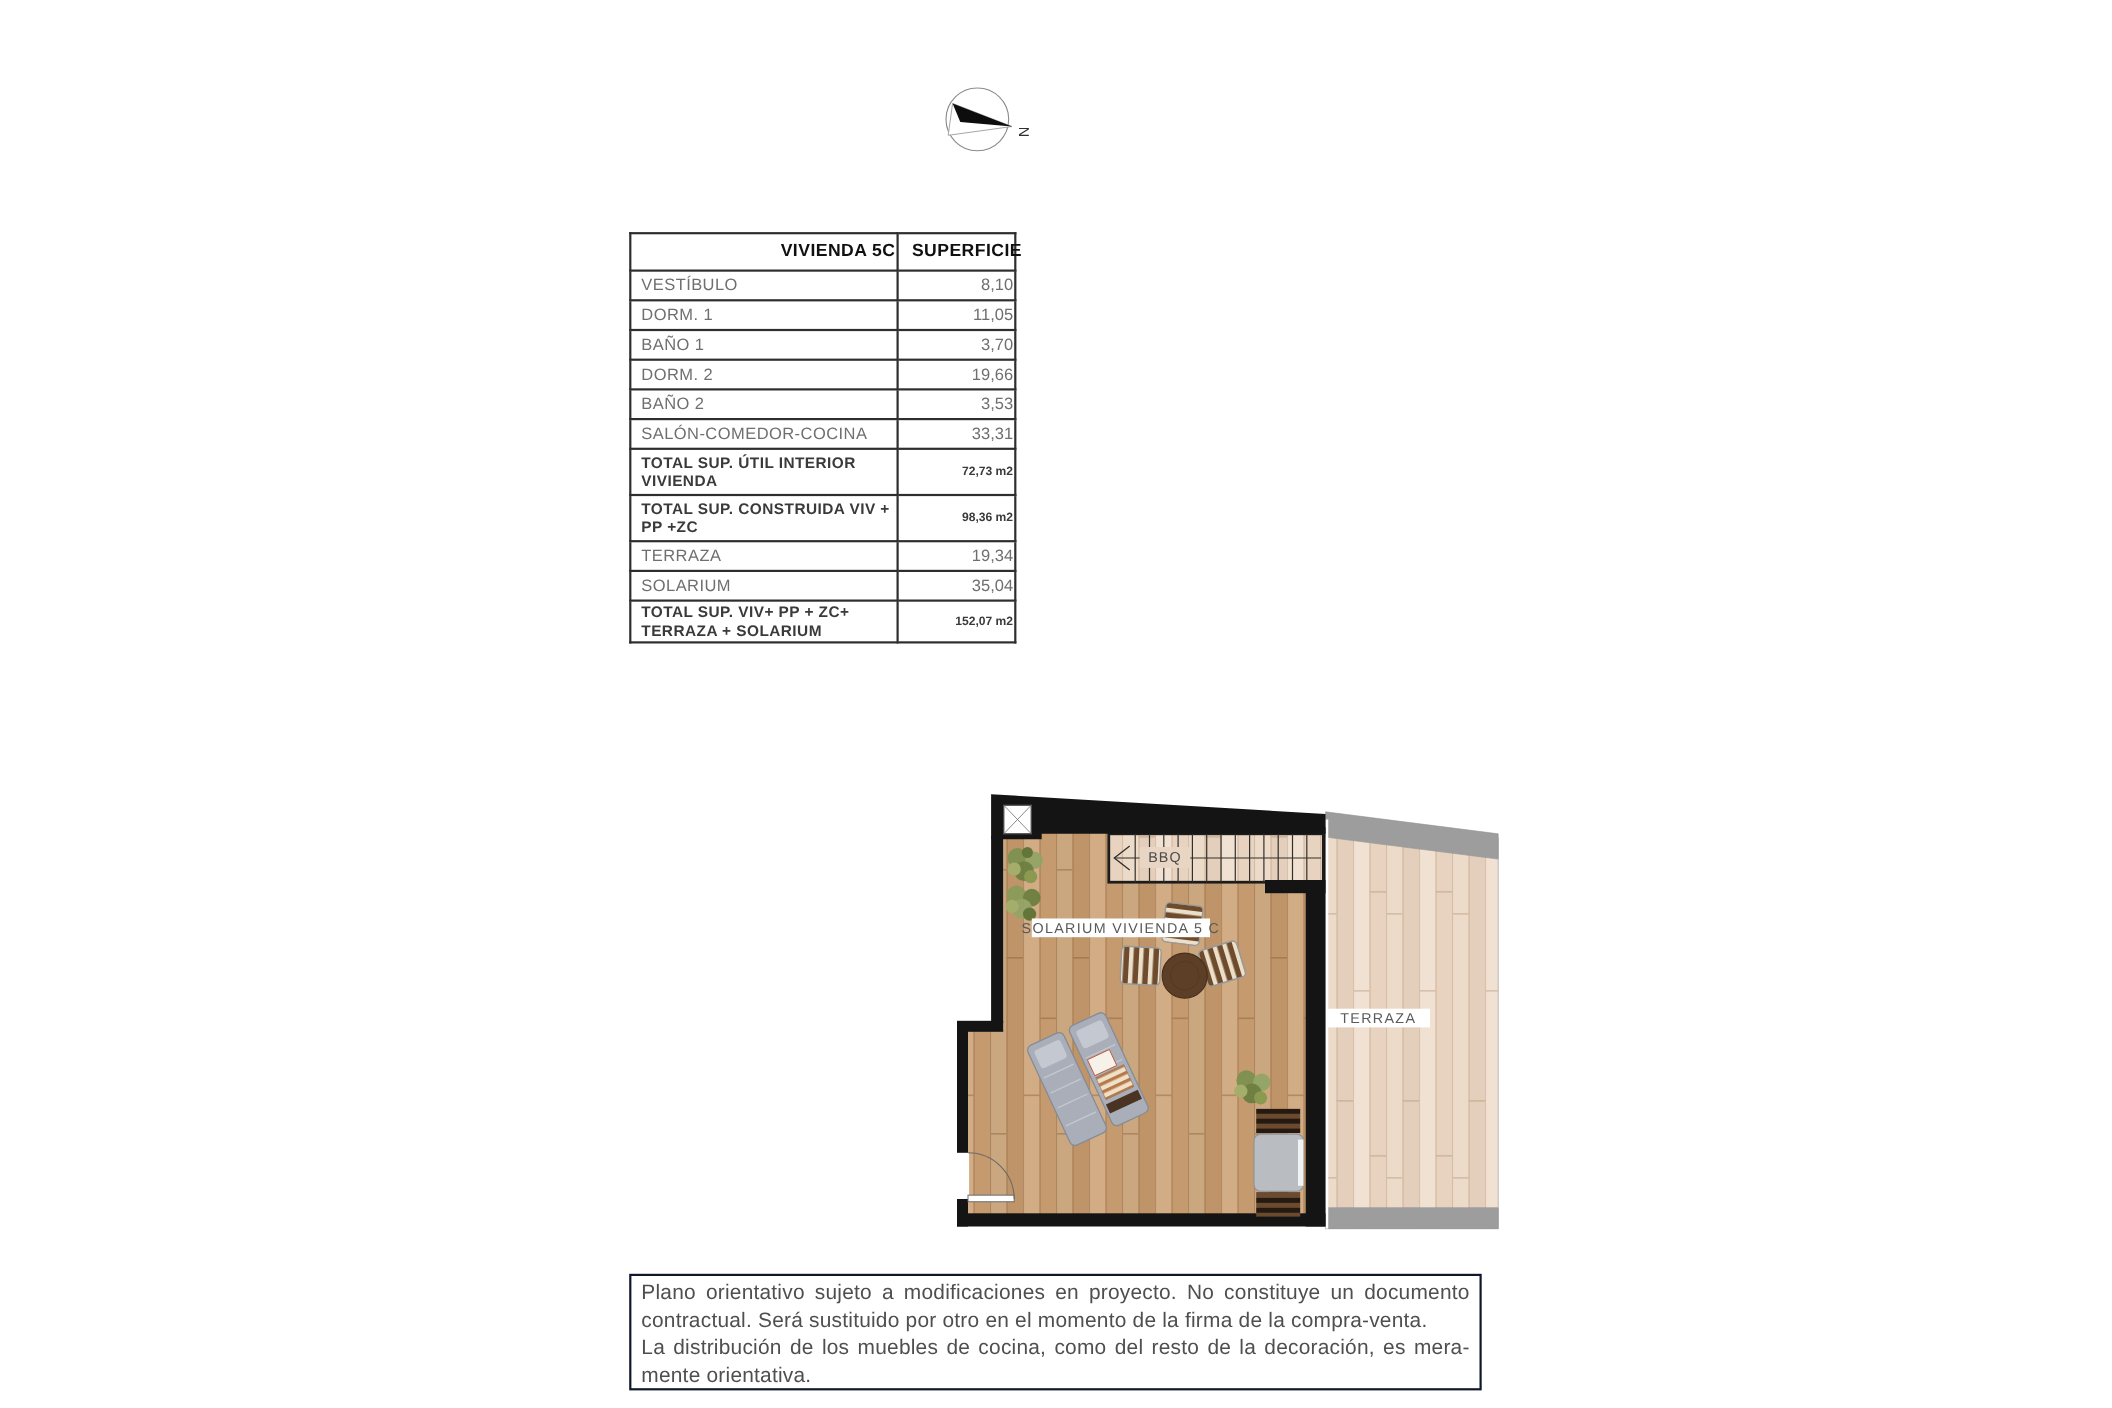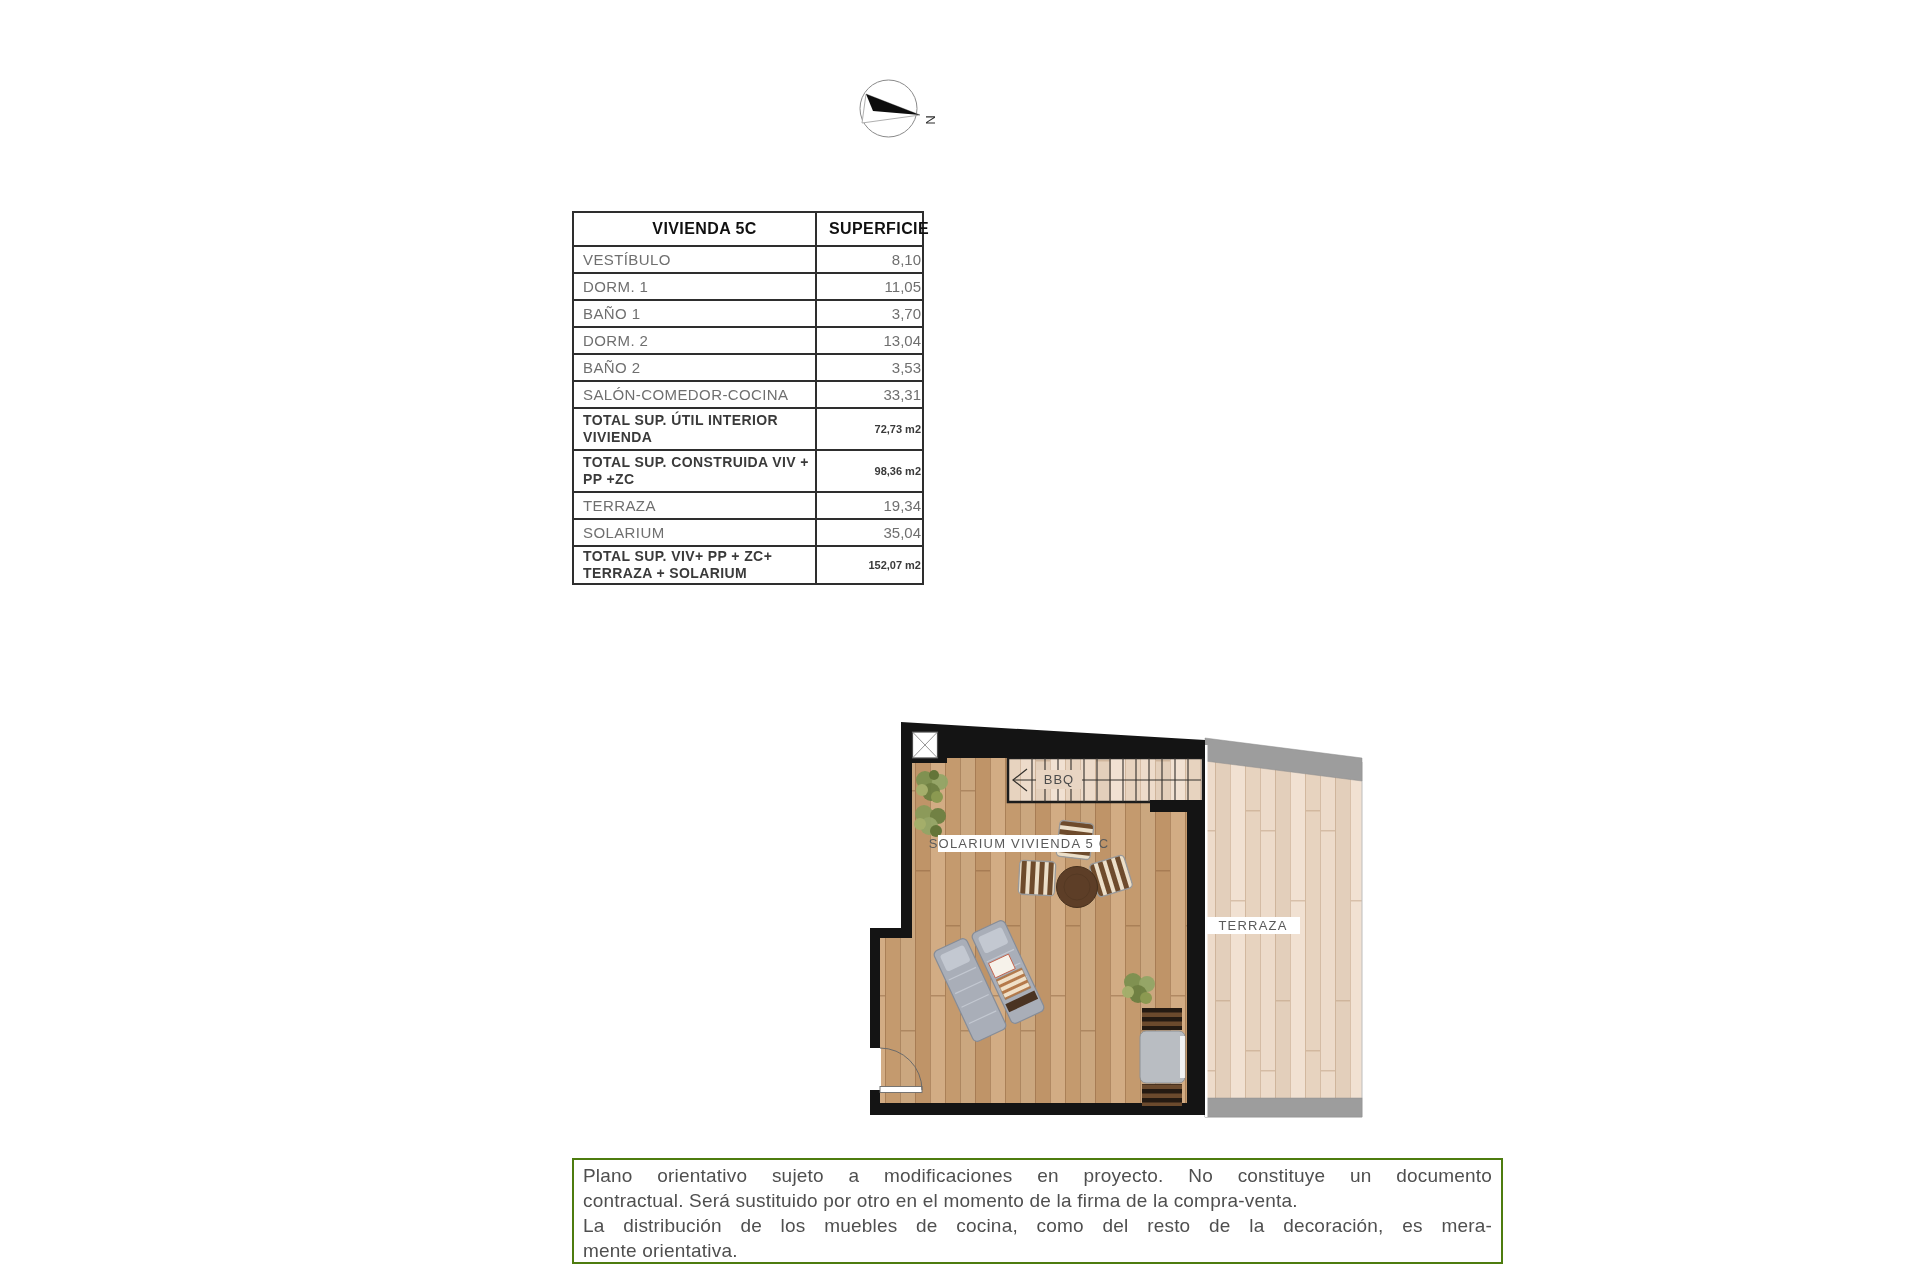--- a/index.html
+++ b/index.html
@@ -5,38 +5,38 @@
   html,body{margin:0;padding:0;background:#ffffff;}
   .page{position:relative;width:1920px;height:1280px;background:#ffffff;overflow:hidden;
         font-family:"Liberation Sans", sans-serif;}
 
   
   .areas{position:absolute;left:572px;top:211px;width:350px;border-collapse:collapse;table-layout:fixed;}
   .areas th,.areas td{border:2px solid #2e2e2e;box-sizing:border-box;vertical-align:middle;}
   .areas col.c1{width:243px;}
   .areas col.c2{width:107px;}
   .areas th{font-size:16px;font-weight:bold;color:#101010;letter-spacing:.4px;height:34px;padding-left:12px;}
-  .areas th.name{text-align:center;padding-left:21px;}
+  .areas th.name{text-align:right;padding-left:21px;}
   .areas th.surf{text-align:center;}
   .areas td.lbl{padding-left:9px;font-size:15px;color:#6f6f6f;letter-spacing:.4px;}
   .areas td.val{text-align:right;font-size:15px;color:#6f6f6f;}
   .areas tr.r-normal td{height:27px;}
   .areas tr.r-total td{height:42px;font-weight:bold;color:#3a3a3a;}
   .areas tr.r-total td.lbl{font-size:14px;line-height:1.2;padding-right:6px;margin-left:48px;}
   .areas tr.r-total td.val{font-size:11px;}
   .areas tr.r-last td{height:34px;}
 
   
   .compass{position:absolute;left:848px;top:72px;}
   .plan{position:absolute;left:850px;top:712px;}
   .plan text, .compass text{font-family:"Liberation Sans", sans-serif;}
 
   
-  .disclaimer{position:absolute;left:572px;top:1158px;width:931px;height:106px;
-      border:2px solid #4d7c0f;box-sizing:border-box;padding:3px 9px 0 9px;
+  .disclaimer{position:absolute;left:572px;top:1158px;width:775px;height:106px;
+      border:2px solid #0f172a;box-sizing:border-box;padding:3px 9px 0 9px;
       font-size:19px;line-height:25px;color:#4f4f4f;letter-spacing:.2px;}
   .disclaimer .jline{text-align:justify;text-align-last:justify;}
 </style>
 </head>
 <body>
 
 <div class="page">
 
   <svg class="compass" width="92" height="72" viewBox="848 72 92 72">
     <circle cx="888.5" cy="108.5" r="28.5" fill="none" stroke="#8a8a8a" stroke-width="1"></circle>
@@ -64,21 +64,21 @@
       <tr class="r-normal">
         <td class="lbl">DORM. 1</td>
         <td class="val">11,05</td>
       </tr>
       <tr class="r-normal">
         <td class="lbl">BAÑO 1</td>
         <td class="val">3,70</td>
       </tr>
       <tr class="r-normal">
         <td class="lbl">DORM. 2</td>
-        <td class="val">13,04</td>
+        <td class="val">19,66</td>
       </tr>
       <tr class="r-normal">
         <td class="lbl">BAÑO 2</td>
         <td class="val">3,53</td>
       </tr>
       <tr class="r-normal">
         <td class="lbl">SALÓN-COMEDOR-COCINA</td>
         <td class="val">33,31</td>
       </tr>
       <tr class="r-total">

